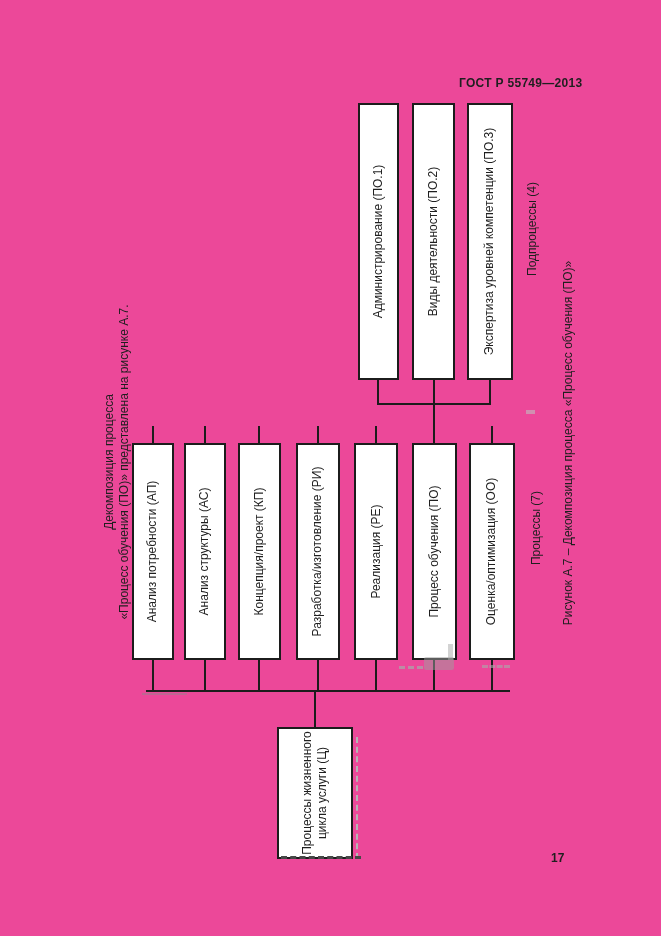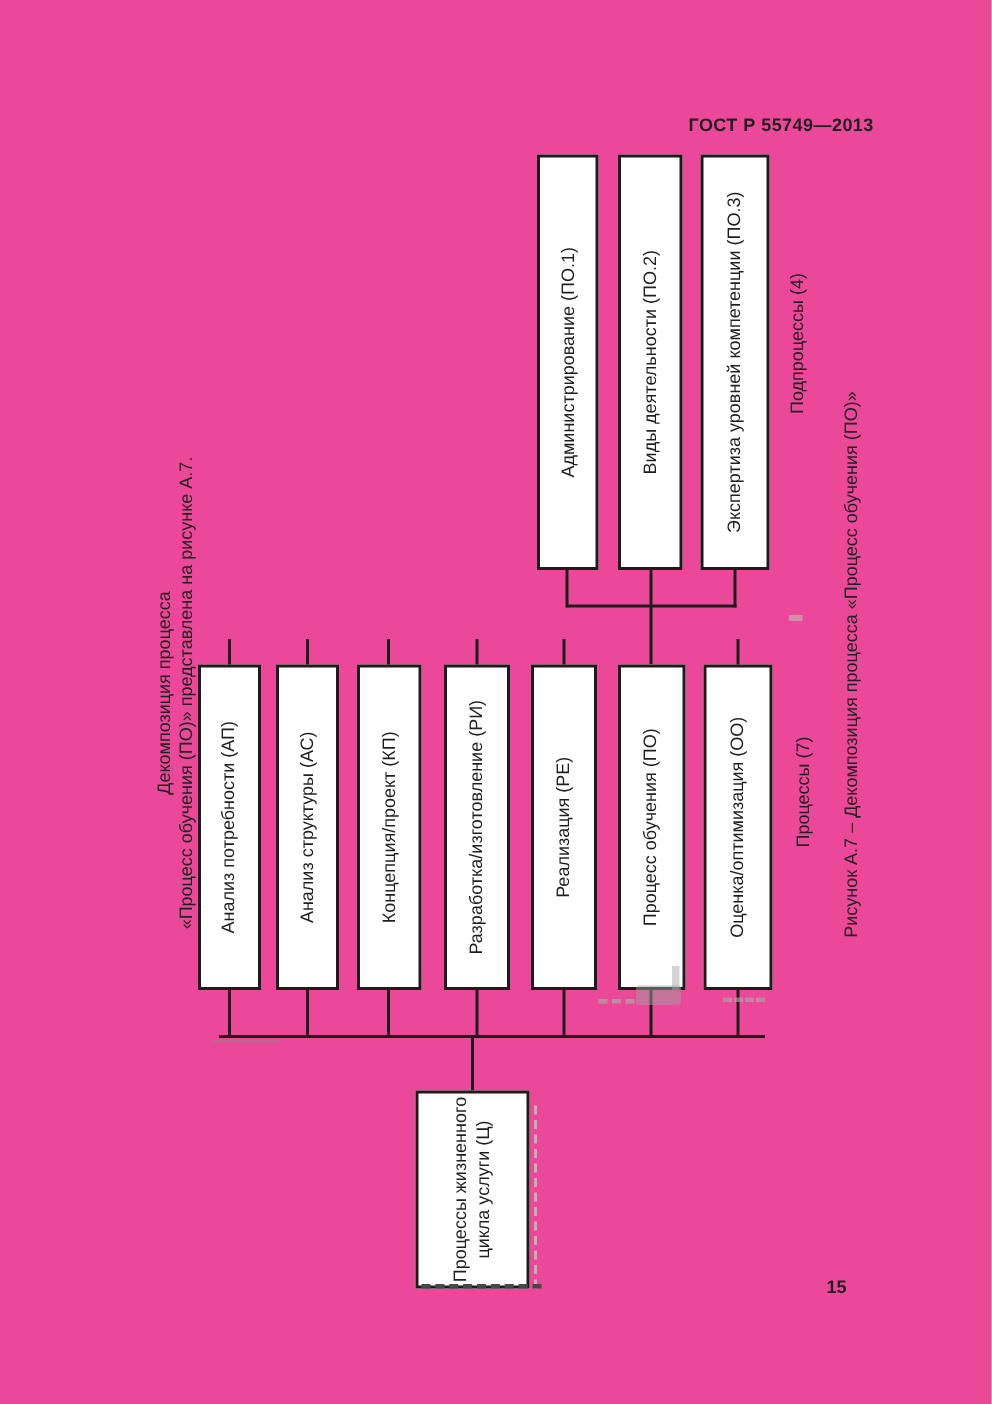--- a/index.html
+++ b/index.html
@@ -140,21 +140,21 @@
     <span class="rtext">Подпроцессы (4)</span>
   </div>
   <div class="ranchor" style="left:536px; top:528px;">
     <span class="rtext">Процессы (7)</span>
   </div>
 
   <div class="ranchor" style="left:568px; top:443px;">
     <span class="rtext">Рисунок А.7 – Декомпозиция процесса «Процесс обучения (ПО)»</span>
   </div>
 
-  <div class="pageno">15</div>
+  <div class="pageno">17</div>
 
   <div class="artifact" style="left:356px; top:737px; width:0; height:122px; border-left:2px dashed #b5b5b5;"></div>
   <div class="artifact" style="left:281px; top:856px; width:80px; height:0; border-top:3px dashed #474747;"></div>
   <div class="artifact" style="left:424px; top:657px; width:30px; height:13px; background:#9e9e9e; opacity:0.5; border-radius:2px;"></div>
   <div class="artifact" style="left:448px; top:644px; width:5px; height:16px; background:#a8a8a8; opacity:0.5;"></div>
   <div class="artifact" style="left:399px; top:666px; width:24px; height:0; border-top:3px dashed #a9a9a9; opacity:0.7;"></div>
   <div class="artifact" style="left:482px; top:665px; width:28px; height:0; border-top:3px dashed #ababab; opacity:0.6;"></div>
   <div class="artifact" style="left:526px; top:410px; width:9px; height:4px; background:#c0c0c0; opacity:0.6;"></div>
   <div class="artifact" style="left:142px; top:693px; width:45px; height:2px; background:#8a8a8a; opacity:0.45;"></div>
 

